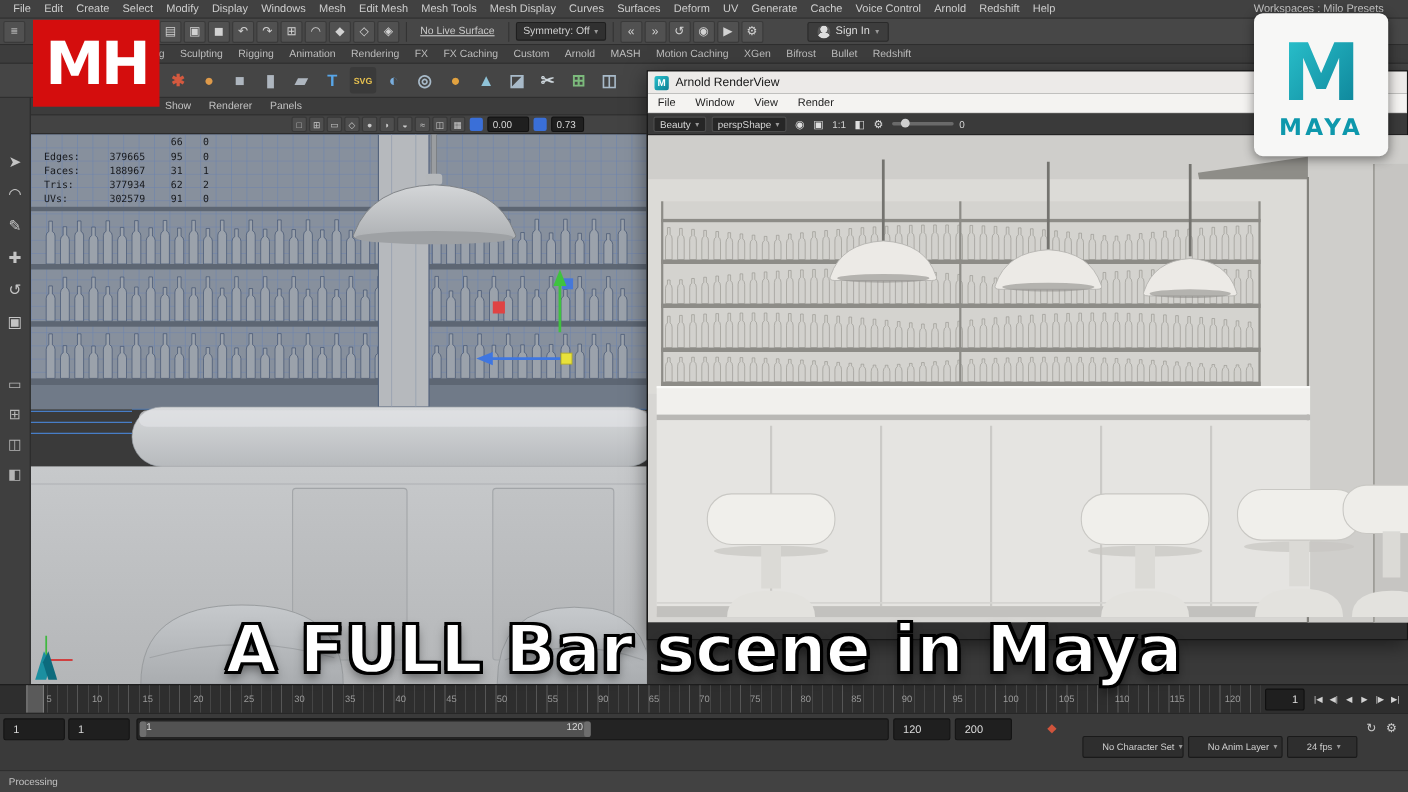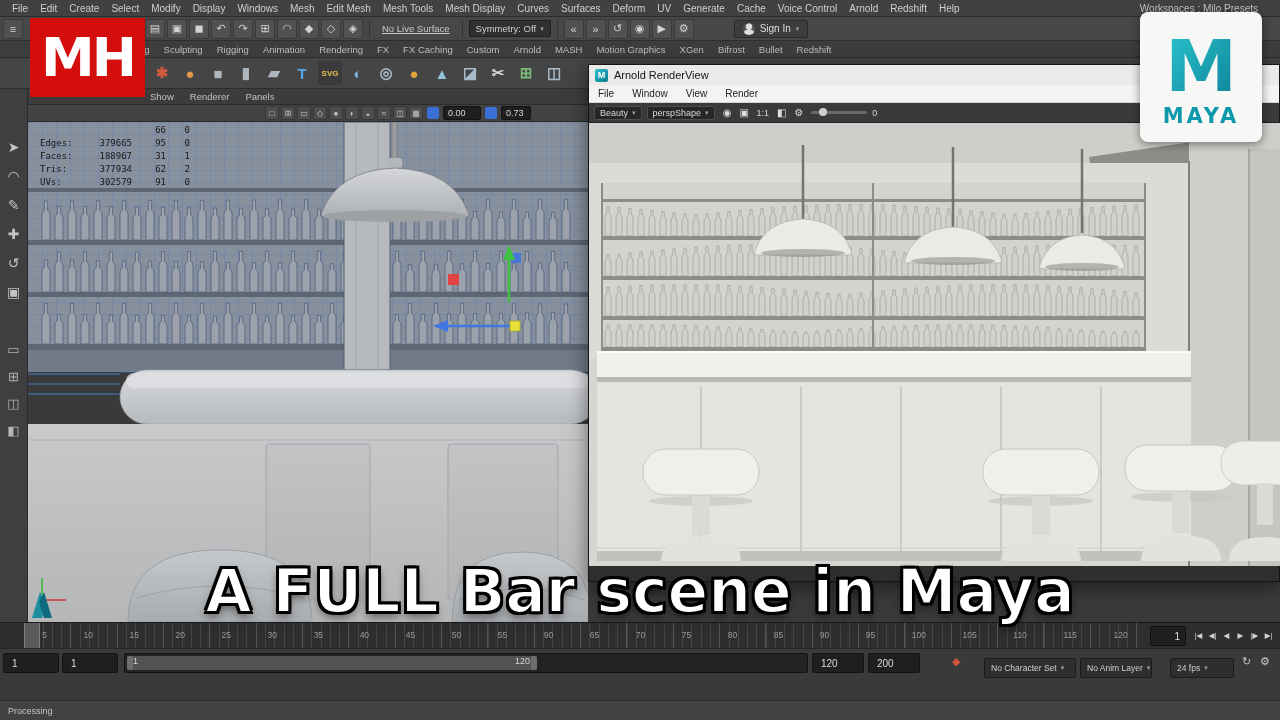--- a/index.html
+++ b/index.html
@@ -107,22 +107,22 @@
 
   .rangerow{left:0;top:648px;width:1280px;height:28px;background:#3a3a3a;border-top:1px solid #262626;}
   .nfield{position:absolute;top:4px;height:20px;background:#1f1f1f;border:1px solid #141414;border-radius:2px;
           color:#dcdcdc;font-size:10px;display:flex;align-items:center;padding-left:8px;}
   .rslider{position:absolute;left:124px;top:4px;width:684px;height:20px;background:#232323;
            border:1px solid #141414;border-radius:2px;}
   .rinner{position:absolute;left:2px;top:2px;width:410px;height:14px;background:#525252;border-radius:2px;}
   .rinner::before,.rinner::after{content:"";position:absolute;top:0;width:6px;height:14px;background:#6e6e6e;border-radius:2px;}
   .rinner::before{left:0;} .rinner::after{right:0;}
   .rlab{position:absolute;top:2px;font-size:9px;color:#d8d8d8;}
-  .ddk{position:absolute;top:9px;height:20px;display:inline-flex;align-items:center;gap:4px;background:#2e2e2e;
-       border:1px solid #1a1a1a;border-radius:2px;padding:0 6px;font-size:8.5px;color:#cfcfcf;white-space:nowrap;}
+  .ddk{position:absolute;top:20px;height:20px;display:inline-flex;align-items:center;gap:4px;background:#2e2e2e;
+       border:1px solid #1a1a1a;border-radius:2px;padding:0 17px;font-size:8.5px;color:#cfcfcf;white-space:nowrap;}
   .keyic{position:absolute;top:6px;color:#d0543c;font-size:11px;}
   .tlic{position:absolute;top:6px;color:#c9c9c9;font-size:11px;}
 
   
   .melrow{left:0;top:676px;width:1280px;height:24px;background:#454545;border-top:1px solid #303030;}
   .melbtn{position:absolute;left:0;top:2px;width:44px;height:20px;background:#3a3a3a;border:1px solid #2a2a2a;
           color:#cfcfcf;font-size:10px;display:flex;align-items:center;justify-content:center;}
   .melinput{position:absolute;left:46px;top:2px;width:464px;height:20px;background:#242424;border:1px solid #161616;}
   .meloutput{position:absolute;left:512px;top:2px;width:766px;height:20px;background:#383838;border:1px solid #2a2a2a;}
   .statusrow{left:0;top:700px;width:1280px;height:20px;background:#424242;border-top:1px solid #2e2e2e;
@@ -215,21 +215,21 @@
       <span>Modeling</span>
       <span>Sculpting</span>
       <span>Rigging</span>
       <span>Animation</span>
       <span>Rendering</span>
       <span>FX</span>
       <span>FX Caching</span>
       <span>Custom</span>
       <span>Arnold</span>
       <span>MASH</span>
-      <span>Motion Graphics</span>
+      <span>Motion Caching</span>
       <span>XGen</span>
       <span>Bifrost</span>
       <span>Bullet</span>
       <span>Redshift</span>
     </div>
 
   <div class="abs shelficons">
       <span style="color: rgb(212, 89, 63);">✱</span>
       <span style="color: rgb(222, 154, 74);">●</span>
       <span style="color: rgb(174, 182, 191);">■</span>
@@ -898,21 +898,21 @@
       <span class="rlab" style="left:8px;">1</span>
       <span class="rlab" style="left:390px;">120</span>
     </div>
     <span class="nfield" style="left:812px;width:52px;">120</span>
     <span class="nfield" style="left:868px;width:52px;">200</span>
     <span class="keyic" style="left:952px;">◆</span>
     <span class="ddk" style="left:984px;width:92px;">
       <span>No Character Set</span>
       <span class="caret">▾</span>
     </span>
-    <span class="ddk" style="left:1080px;width:72px;">
+    <span class="ddk" style="left:1080px;width:86px;">
       <span>No Anim Layer</span>
       <span class="caret">▾</span>
     </span>
     <span class="ddk" style="left:1170px;width:64px;">
       <span>24 fps</span>
       <span class="caret">▾</span>
     </span>
     <span class="tlic" style="left:1242px;">↻</span>
     <span class="tlic" style="left:1260px;">⚙</span>
   </div>

